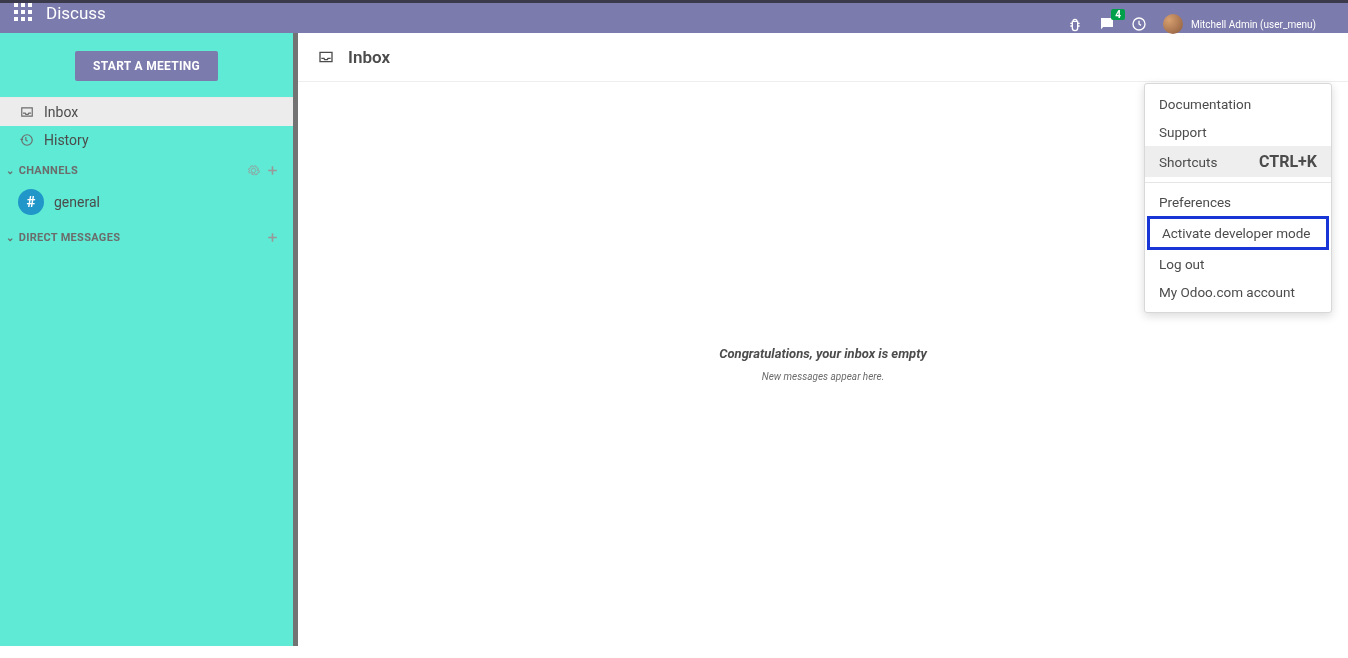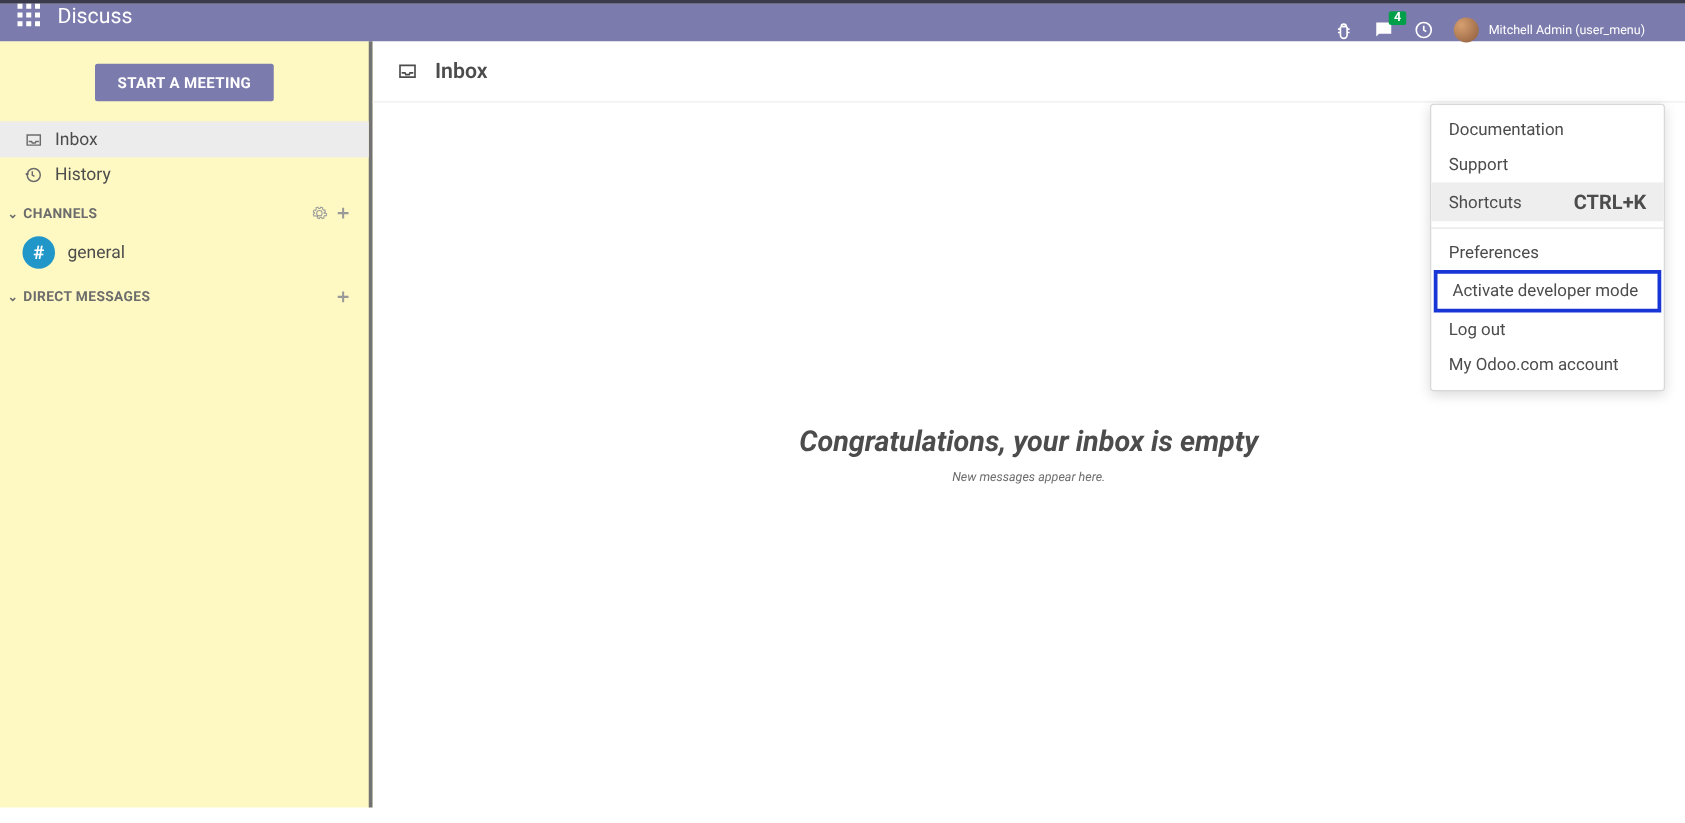--- a/index.html
+++ b/index.html
@@ -21,41 +21,41 @@
 .app-title { font-size: 17px; margin-left: 14px; font-weight: 400; }
 .topbar-spacer { flex: 1; }
 .topbar-icon { width: 32px; height: 42px; display: flex; align-items: center; justify-content: center; color: #fff; font-size: 15px; position: relative; cursor: pointer; }
 .badge { position: absolute; top: 6px; right: -2px; background: #00a04a; color: #fff; font-size: 10px; font-weight: bold; padding: 0 4px; border-radius: 2px; }
 .user-area { display: flex; align-items: center; gap: 8px; padding: 0 8px; height: 42px; cursor: pointer; }
 .avatar { width: 20px; height: 20px; border-radius: 50%; background: radial-gradient(circle at 30% 30%, #d8a070, #8b5a3c); }
 .user-name { font-size: 10px; }
 
 .main { display: flex; height: calc(658px - 45px); }
 
-.sidebar { width: 298px; background: #fef9c3; border-right: 3px solid #737373; display: flex; flex-direction: column; }
+.sidebar { width: 298px; background: #5eead4; border-right: 5px solid #737373; display: flex; flex-direction: column; }
 .meeting-wrap { display: flex; justify-content: center; padding: 18px 0 16px; border-bottom: 1px solid #e9e9e9; }
 .meeting-btn { background: #7c7bad; color: #fff; border: none; padding: 8px 18px; font-size: 12px; font-weight: bold; letter-spacing: 0.3px; cursor: pointer; border-radius: 2px; }
 
 .nav-item { display: flex; align-items: center; gap: 10px; padding: 6px 20px; font-size: 14px; color: #4c4c4c; cursor: pointer; }
 .nav-item.active { background: #ececec; }
 .nav-icon { width: 14px; display: flex; justify-content: center; color: #6c6c6c; }
 
 .section-header { display: flex; align-items: center; padding: 10px 14px 6px 6px; font-size: 11px; font-weight: bold; color: #6c6c6c; letter-spacing: 0.3px; cursor: pointer; }
 .section-header .caret { margin-right: 4px; font-size: 10px; }
 .section-header .spacer { flex: 1; }
 .section-header .sec-icon { color: #999; font-size: 13px; margin-left: 6px; cursor: pointer; }
 
 .channel-item { display: flex; align-items: center; gap: 10px; padding: 6px 18px; font-size: 14px; color: #4c4c4c; cursor: pointer; }
 .hash-badge { width: 26px; height: 26px; border-radius: 50%; background: #2196c9; color: #fff; display: flex; align-items: center; justify-content: center; font-weight: bold; font-size: 15px; }
 
 .content { flex: 1; display: flex; flex-direction: column; }
 .content-header { display: flex; align-items: center; gap: 14px; padding: 14px 20px; border-bottom: 1px solid #eee; }
 .inbox-title { font-size: 17px; font-weight: 600; color: #4c4c4c; }
 .content-body { flex: 1; display: flex; flex-direction: column; align-items: center; justify-content: center; color: #4c4c4c; }
-.empty-title { font-size: 23px; font-weight: bold; font-style: italic; margin-bottom: 10px; }
+.empty-title { font-size: 13px; font-weight: bold; font-style: italic; margin-bottom: 10px; }
 .empty-sub { font-size: 10px; font-style: italic; color: #6c6c6c; }
 
 .dropdown {
   position: absolute;
   top: 44px;
   right: 16px;
   width: 188px;
   background: #fff;
   border: 1px solid #d8d8d8;
   border-radius: 3px;

